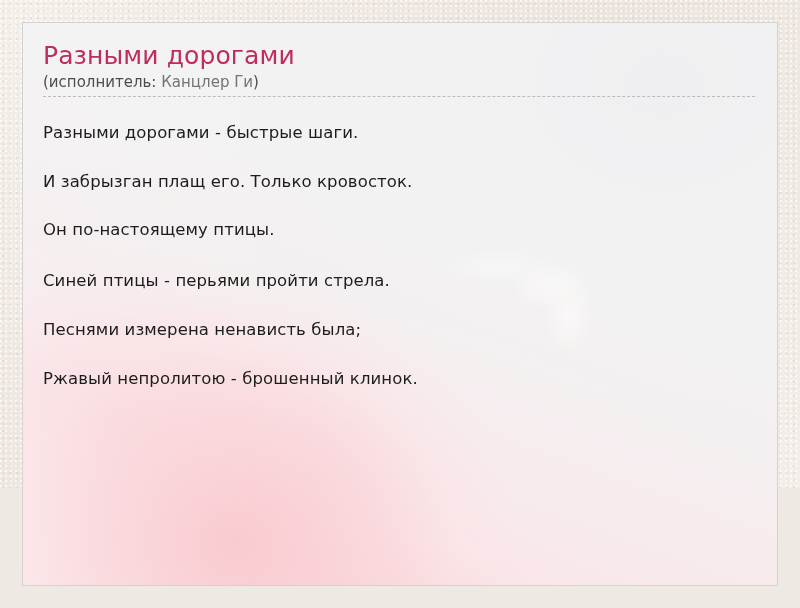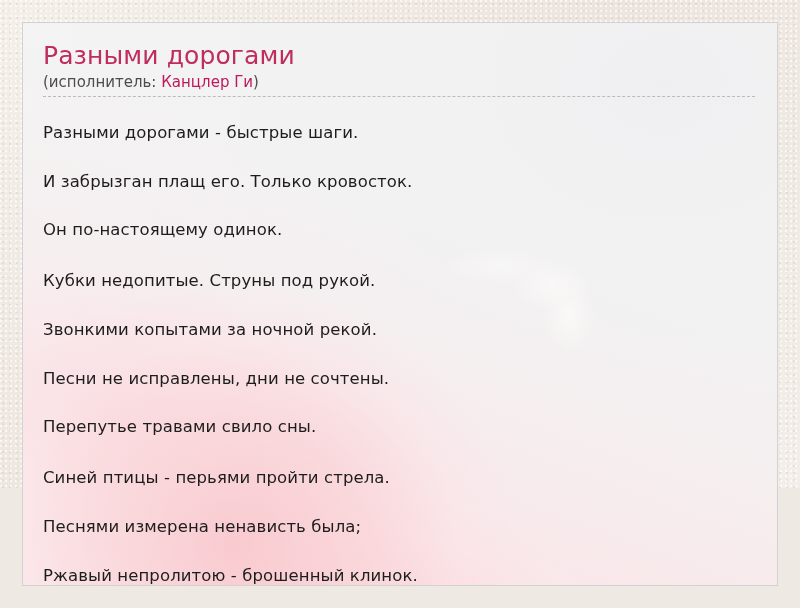--- a/index.html
+++ b/index.html
@@ -120,21 +120,21 @@
   }
 
   #subtitle {
     margin: 2px 0 0 0;
     font-size: 15px;
     line-height: 19px;
     color: #4d4d4d;
     white-space: nowrap;
   }
   #artist-link {
-    color: #be185d;
+    color: #737373;
     text-decoration: none;
     cursor: pointer;
   }
 
   #divider {
     margin-top: 4px;
     width: 712px;
     height: 0;
     border-top: 1px dashed #b9b9b9;
     opacity: 0.95;
@@ -174,29 +174,23 @@
 
       <p id="subtitle"><span>(исполнитель: </span><a id="artist-link">Канцлер Ги</a><span>)</span></p>
 
       <div id="divider"></div>
 
       <div id="lyrics">
 
         <div class="stanza">
           <div class="lyric-line">Разными дорогами - быстрые шаги.</div>
           <div class="lyric-line">И забрызган плащ его. Только кровосток.</div>
-          <div class="lyric-line">Он по-настоящему одинок.</div>
+          <div class="lyric-line">Он по-настоящему птицы.</div>
         </div>
 
-        <div class="stanza">
-          <div class="lyric-line">Кубки недопитые. Струны под рукой.</div>
-          <div class="lyric-line">Звонкими копытами за ночной рекой.</div>
-          <div class="lyric-line">Песни не исправлены, дни не сочтены.</div>
-          <div class="lyric-line">Перепутье травами свило сны.</div>
-        </div>
 
         <div class="stanza">
           <div class="lyric-line">Синей птицы - перьями пройти стрела.</div>
           <div class="lyric-line">Песнями измерена ненависть была;</div>
           <div class="lyric-line">Ржавый непролитою - брошенный клинок.</div>
         </div>
 
 
       </div>
     </div>

